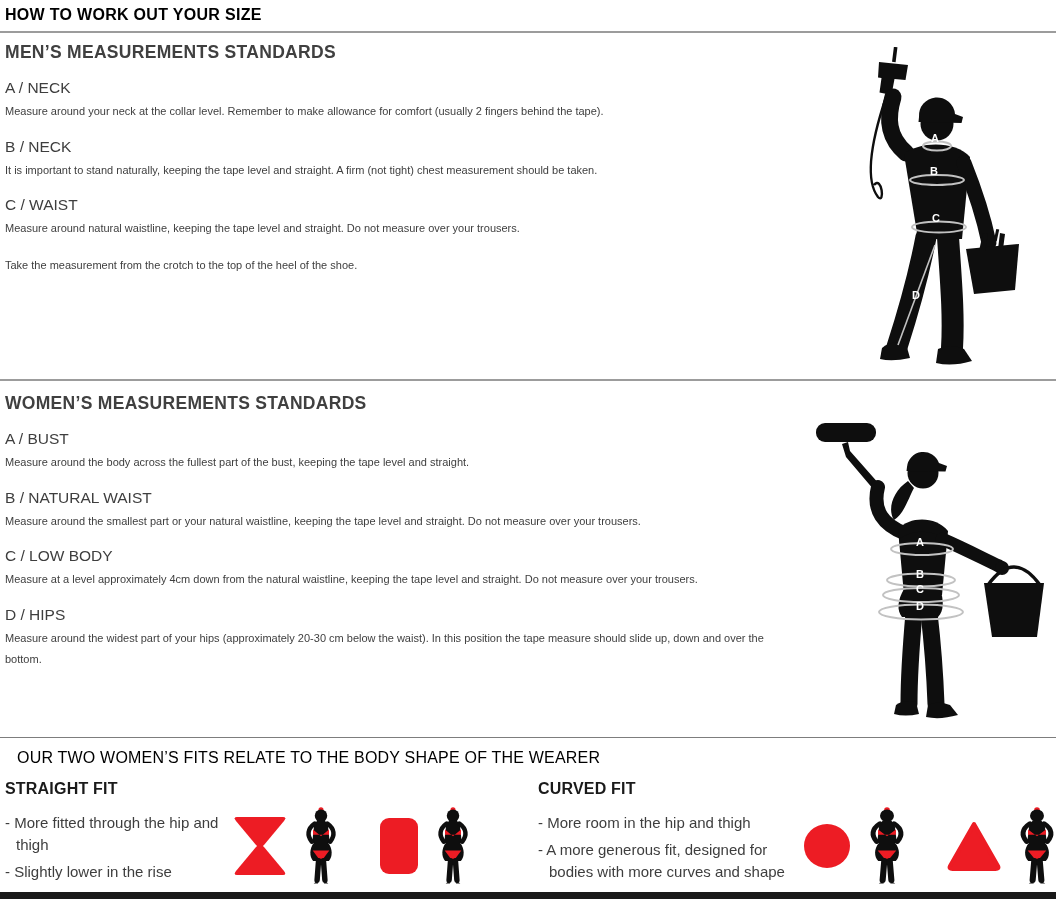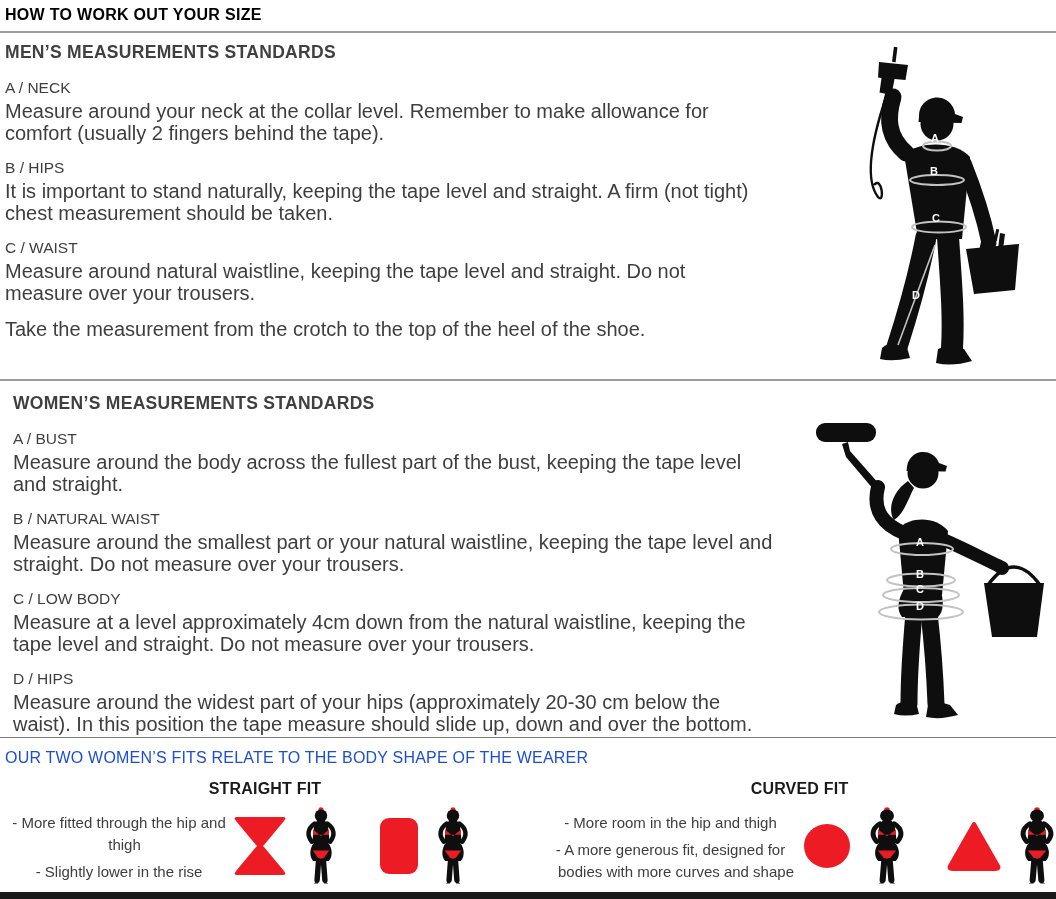--- a/index.html
+++ b/index.html
@@ -10,39 +10,39 @@
   .page{position:relative;width:1056px;height:899px;}
   .page-title{
     padding:6px 0 7px 5px;font-size:16px;font-weight:700;color:#000;
     letter-spacing:.3px;
   }
   .rule{border:none;margin:0;}
   .rule-strong{border-top:2px solid #9c9c9c;}
   .rule-thin{border-top:1px solid #7d7d7d;}
   section{position:relative;}
   .sec-men{height:346px;padding:9px 0 0 5px;box-sizing:border-box;}
-  .sec-women{height:356px;padding:12px 0 0 13px;box-sizing:border-box;}
+  .sec-women{height:356px;padding:12px 0 0 5px;box-sizing:border-box;}
   .sec-fits{padding:11px 0 0 5px;box-sizing:border-box;height:154px;}
   .section-title{
     font-size:17.5px;font-weight:700;color:#404040;letter-spacing:.3px;
     margin:0 0 16px 0;
   }
   .m-item{margin:0 0 15px 0;}
   .m-label{font-size:15.5px;color:#3e3e3e;margin:0 0 4px 0;}
-  .m-desc{font-size:20px;line-height:21.5px;margin:0;color:#3e3e3e;}
+  .m-desc{font-size:11px;line-height:21.5px;margin:0;color:#3e3e3e;}
   .sec-men .m-desc{max-width:755px;}
   .sec-women .m-desc{max-width:760px;}
   .figure{position:absolute;}
   .fig-man{top:14px;right:36px;}
   .fig-woman{top:18px;right:8px;}
   .fits-heading{
-    font-size:16px;color:#1d4ed8;letter-spacing:.2px;margin:0 0 13px 0;
+    font-size:16px;color:#000000;letter-spacing:.2px;margin:0 0 13px 12px;
   }
   .fit-cols{position:relative;}
-  .fit-col{position:absolute;top:0;text-align:center;}
+  .fit-col{position:absolute;top:0;}
   .fit-col-left{left:0;width:520px;}
   .fit-col-right{left:533px;width:523px;}
   .fit-title{font-size:16px;font-weight:700;color:#1a1a1a;letter-spacing:.2px;margin:0 0 14px 0;}
   .fit-body{display:flex;align-items:flex-start;}
   .fit-bullets{margin:0;}
   .fit-col-left .fit-bullets{width:228px;}
   .fit-col-right .fit-bullets{width:382px;}
   .bullet{
     font-size:15px;line-height:22px;margin:0 0 5px 0;
     padding-left:11px;text-indent:-11px;color:#3e3e3e;
@@ -84,21 +84,21 @@
   <hr class="rule rule-strong">
 
   <section class="sec-men">
     <h2 class="section-title">MEN’S MEASUREMENTS STANDARDS</h2>
 
     <div class="m-item">
       <p class="m-label">A / NECK</p>
       <p class="m-desc">Measure around your neck at the collar level. Remember to make allowance for comfort (usually 2 fingers behind the tape).</p>
     </div>
     <div class="m-item">
-      <p class="m-label">B / HIPS</p>
+      <p class="m-label">B / NECK</p>
       <p class="m-desc">It is important to stand naturally, keeping the tape level and straight. A firm (not tight) chest measurement should be taken.</p>
     </div>
     <div class="m-item">
       <p class="m-label">C / WAIST</p>
       <p class="m-desc">Measure around natural waistline, keeping the tape level and straight. Do not measure over your trousers.</p>
     </div>
     <div class="m-item">
       <p class="m-desc">Take the measurement from the crotch to the top of the heel of the shoe.</p>
     </div>
 

